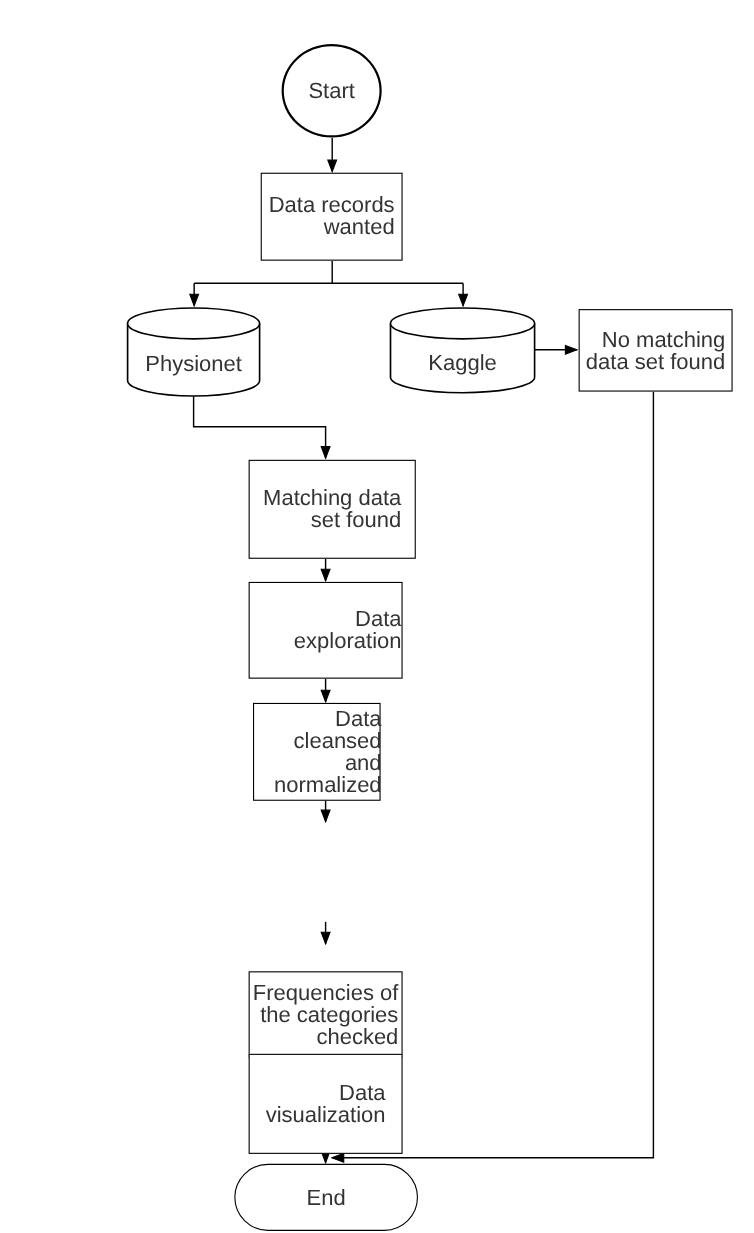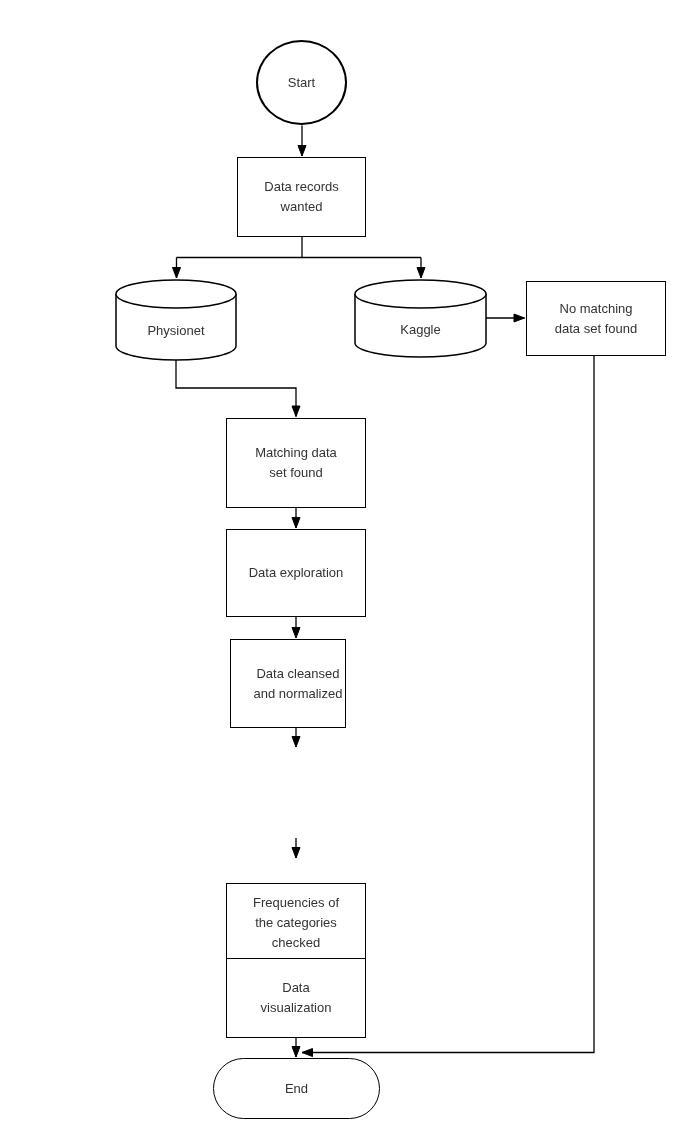--- a/index.html
+++ b/index.html
@@ -21,42 +21,42 @@
     left: 0;
     top: 0;
     width: 685px;
     height: 1121px;
   }
   .node {
     position: absolute;
     display: flex;
     align-items: center;
     justify-content: center;
-    text-align: center;
+    text-align: right;
     background: #ffffff;
     box-sizing: border-box;
-    font-size: 13px;
+    font-size: 20px;
     line-height: 20px;
     white-space: pre-line;
   }
   .rect { border: 1.5px solid #000000; }
   .label-only { background: transparent; }
 
   #n-start {
     left: 256px; top: 40px; width: 91px; height: 85px;
     border: 2.5px solid #000000; border-radius: 50%;
   }
   #n-records       { left: 237px; top: 157px;  width: 129px; height: 80px; }
   #n-nomatch       { left: 526px; top: 281px;  width: 140px; height: 75px; }
-  #n-matching      { left: 226px; top: 418px;  width: 140px; height: 90px; }
+  #n-matching      { left: 226px; top: 418px;  width: 152px; height: 90px; }
   #n-exploration   { left: 226px; top: 529px;  width: 140px; height: 88px; }
   #n-cleansed      { left: 230px; top: 639px;  width: 116px; height: 89px; padding-left: 20px; }
   #n-categories    { left: 226px; top: 748px;  width: 140px; height: 90px; }
   #n-frequencies   { left: 226px; top: 859px;  width: 140px; height: 79px; margin-top: 24px; }
-  #n-visualization { left: 226px; top: 958px;  width: 140px; height: 80px; }
+  #n-visualization { left: 226px; top: 958px;  width: 140px; height: 91px; }
   #n-end {
     left: 213px; top: 1058px; width: 167px; height: 61px;
     border: 1.5px solid #000000; border-radius: 31px;
   }
   #lbl-physionet { left: 116px; top: 321px; width: 120px; height: 20px; }
   #lbl-kaggle    { left: 355px; top: 320px; width: 131px; height: 20px; }
 </style>
 </head>
 <body>
 

